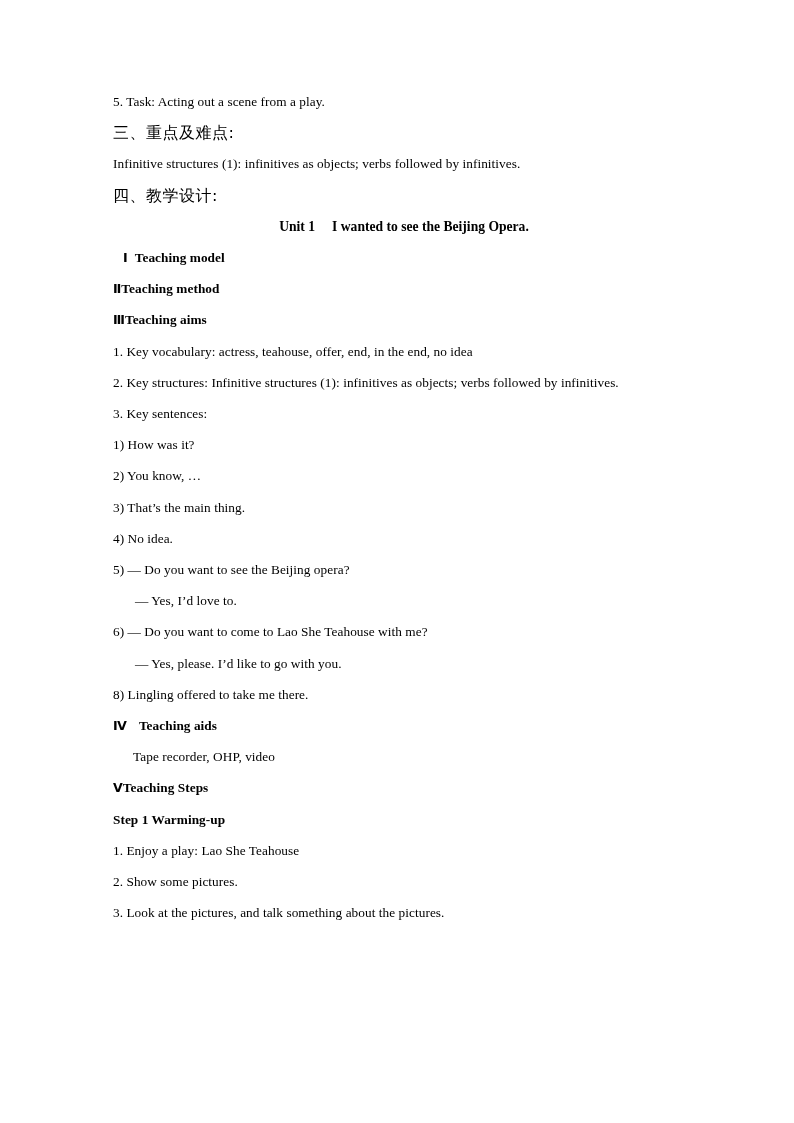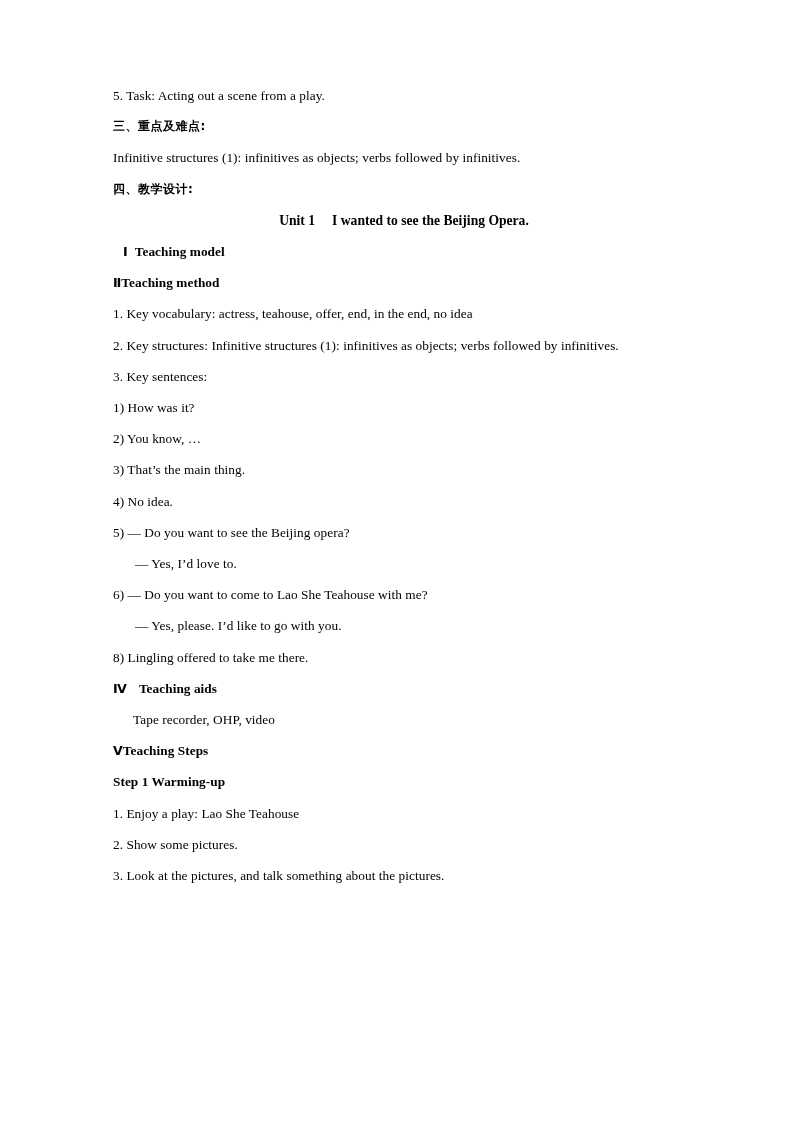--- a/index.html
+++ b/index.html
@@ -13,33 +13,33 @@
     height: 1123px;
     background: #ffffff;
     box-sizing: border-box;
     font-family: "Liberation Serif", "DejaVu Serif", serif;
     color: #000000;
     overflow: hidden;
   }
   .body-area {
     position: absolute;
     left: 113px;
-    top: 80px;
+    top: 86px;
     width: 568px;
   }
   .ln {
     font-size: 13.3px;
     line-height: 31.2px;
     white-space: nowrap;
     letter-spacing: 0.05px;
   }
   .cn-head {
-    font-size: 12px;
+    font-size: 16px;
     line-height: 31.2px;
-    font-weight: bold;
+    font-weight: normal;
     font-family: "DejaVu Sans", "Liberation Sans", sans-serif;
     letter-spacing: 0.5px;
     white-space: nowrap;
   }
   .bold {
     font-weight: bold;
   }
   .title-line {
     font-size: 13.6px;
     line-height: 31.2px;
@@ -74,20 +74,21 @@
     <div class="cn-head">四、教学设计:</div>
 
     <div class="title-line"><span>Unit 1</span>     <span>I wanted to see the Beijing Opera.</span></div>
 
     <div class="ln ind-1"><span class="rn">Ⅰ</span><span class="bold sp-l">Teaching model</span></div>
 
 
     <div class="ln"><span class="rn">Ⅱ</span><span class="bold">Teaching method</span></div>
 
 
+    <div class="ln"><span class="rn">Ⅲ</span><span class="bold">Teaching aims</span></div>
 
     <div class="ln">1. Key vocabulary: actress, teahouse, offer, end, in the end, no idea</div>
     <div class="ln">2. Key structures:  Infinitive structures (1): infinitives as objects; verbs followed by infinitives.</div>
     <div class="ln">3. Key sentences:</div>
 
     <div class="ln">1) How was it?</div>
     <div class="ln">2) You know, …</div>
     <div class="ln">3) That’s the main thing.</div>
     <div class="ln">4) No idea.</div>
     <div class="ln">5) — Do you want to see the Beijing opera?</div>

